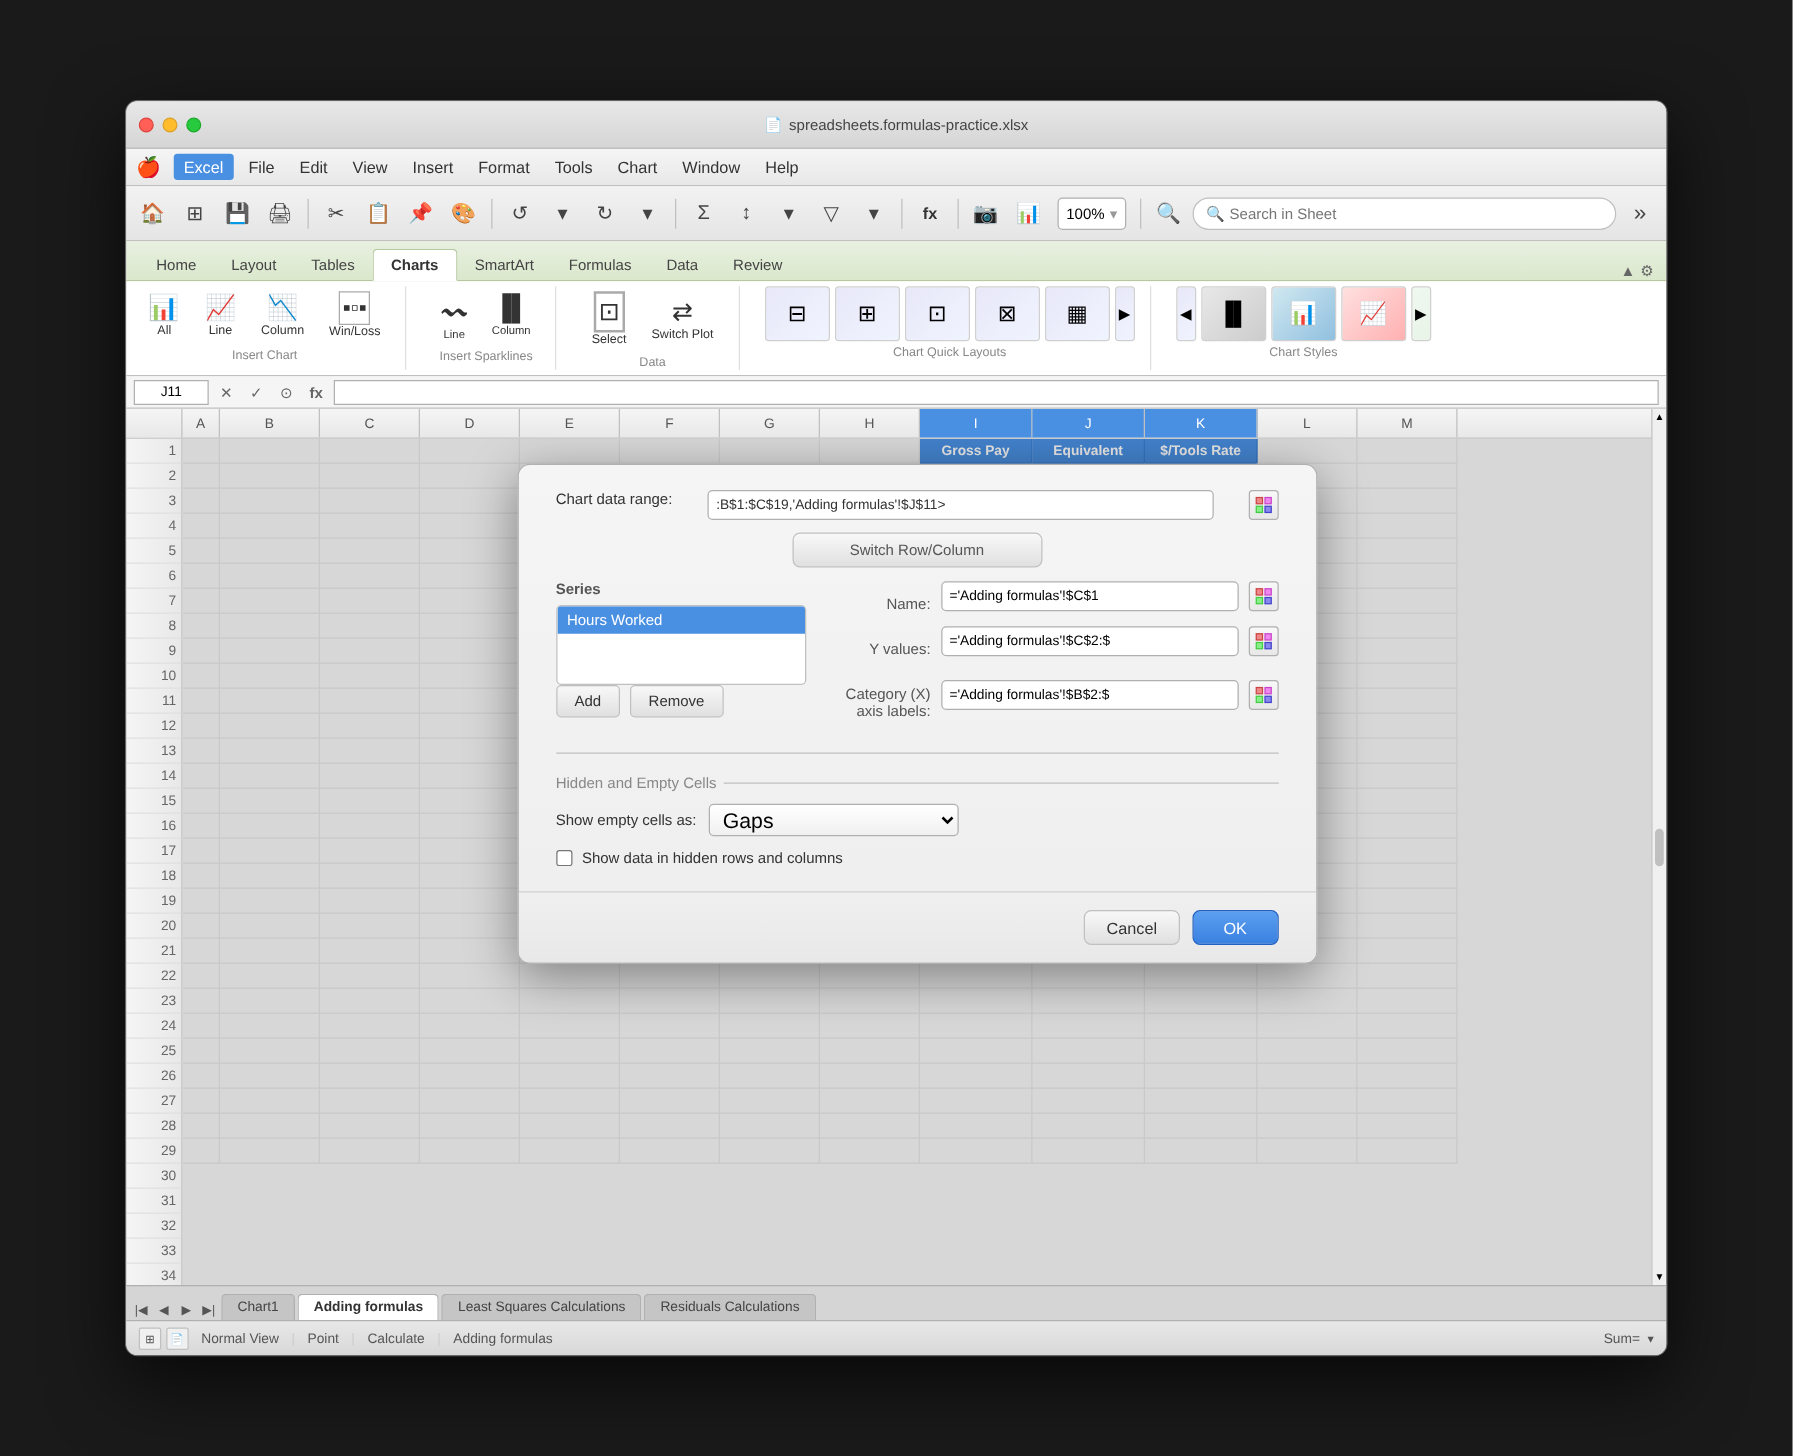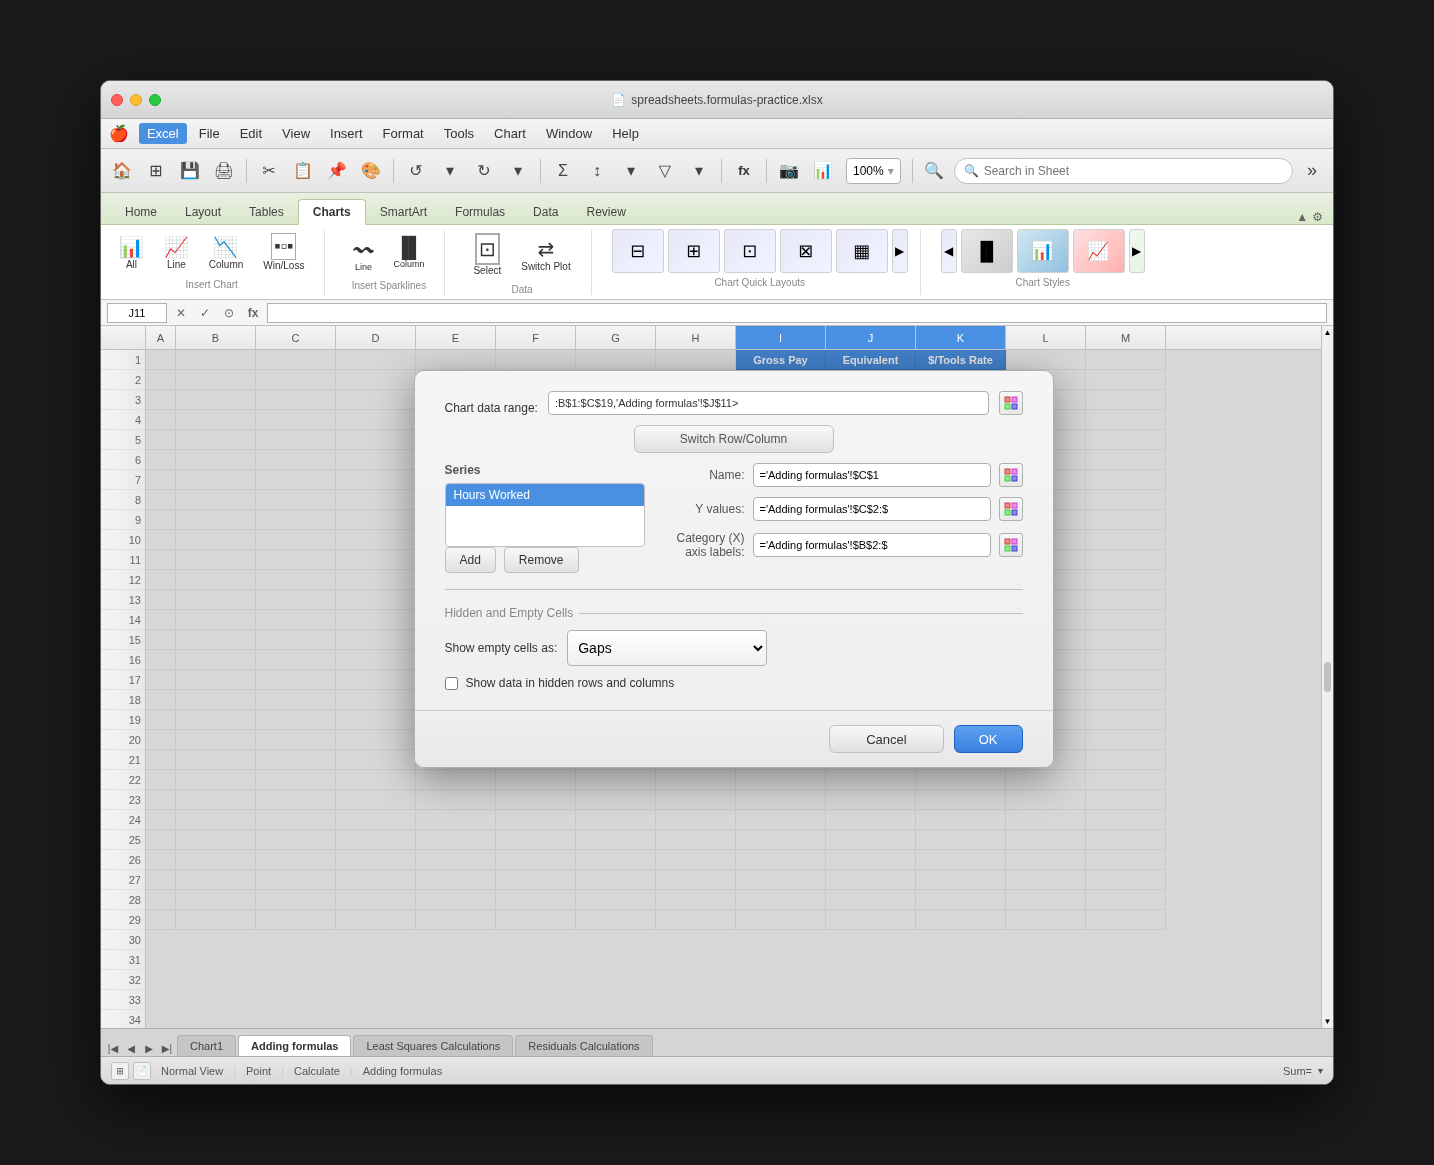--- a/index.html
+++ b/index.html
@@ -381,23 +381,23 @@
       color: #333;
       padding: 14px;
       border-bottom: 1px solid #d0d0d0;
       background: linear-gradient(to bottom, #f8f8f8, #f0f0f0);
     }
     .dialog-body {
       padding: 20px 30px;
     }
     .dialog-row {
       display: flex;
-      align-items: flex-end;
+      align-items: flex-start;
       margin-bottom: 4px;
-      gap: 10px;
+      gap: 28px;
     }
     .dialog-label {
       font-size: 12px;
       color: #333;
       white-space: nowrap;
     }
     .dialog-input {
       flex: 1;
       height: 24px;
       border: 1px solid #b0b0b0;
@@ -485,20 +485,21 @@
       align-items: center;
       gap: 8px;
       margin-bottom: 10px;
     }
     .field-label {
       font-size: 12px;
       color: #555;
       width: 80px;
       text-align: right;
       flex-shrink: 0;
+      margin-top: 12px;
     }
     .field-input {
       flex: 1;
       height: 24px;
       border: 1px solid #b0b0b0;
       border-radius: 4px;
       padding: 0 6px;
       font-size: 11px;
       background: white;
     }
@@ -522,25 +523,25 @@
       height: 1px;
       background: #c0c0c0;
     }
     .show-empty-row {
       display: flex;
       align-items: center;
       gap: 10px;
       margin-bottom: 10px;
     }
     .dropdown-select {
-      height: 36px;
+      height: 26px;
       border: 1px solid #b0b0b0;
       border-radius: 4px;
       padding: 0 6px;
-      font-size: 14px;
+      font-size: 17px;
       background: linear-gradient(to bottom, white, #f0f0f0);
       width: 200px;
       cursor: pointer;
     }
     .checkbox-row {
       display: flex;
       align-items: center;
       gap: 8px;
       font-size: 12px;
       color: #333;
@@ -548,21 +549,21 @@
     .dialog-footer {
       display: flex;
       justify-content: flex-end;
       gap: 10px;
       padding: 14px 30px;
       border-top: 1px solid #d0d0d0;
       background: linear-gradient(to bottom, #f0f0f0, #e8e8e8);
     }
     .btn-cancel {
       height: 28px;
-      padding: 0 36px;
+      padding: 0 17px;
       border: 1px solid #c0c0c0;
       border-radius: 6px;
       background: linear-gradient(to bottom, #f8f8f8, #e0e0e0);
       font-size: 13px;
       cursor: pointer;
       color: #333;
     }
     .btn-ok {
       height: 28px;
       padding: 0 24px;

